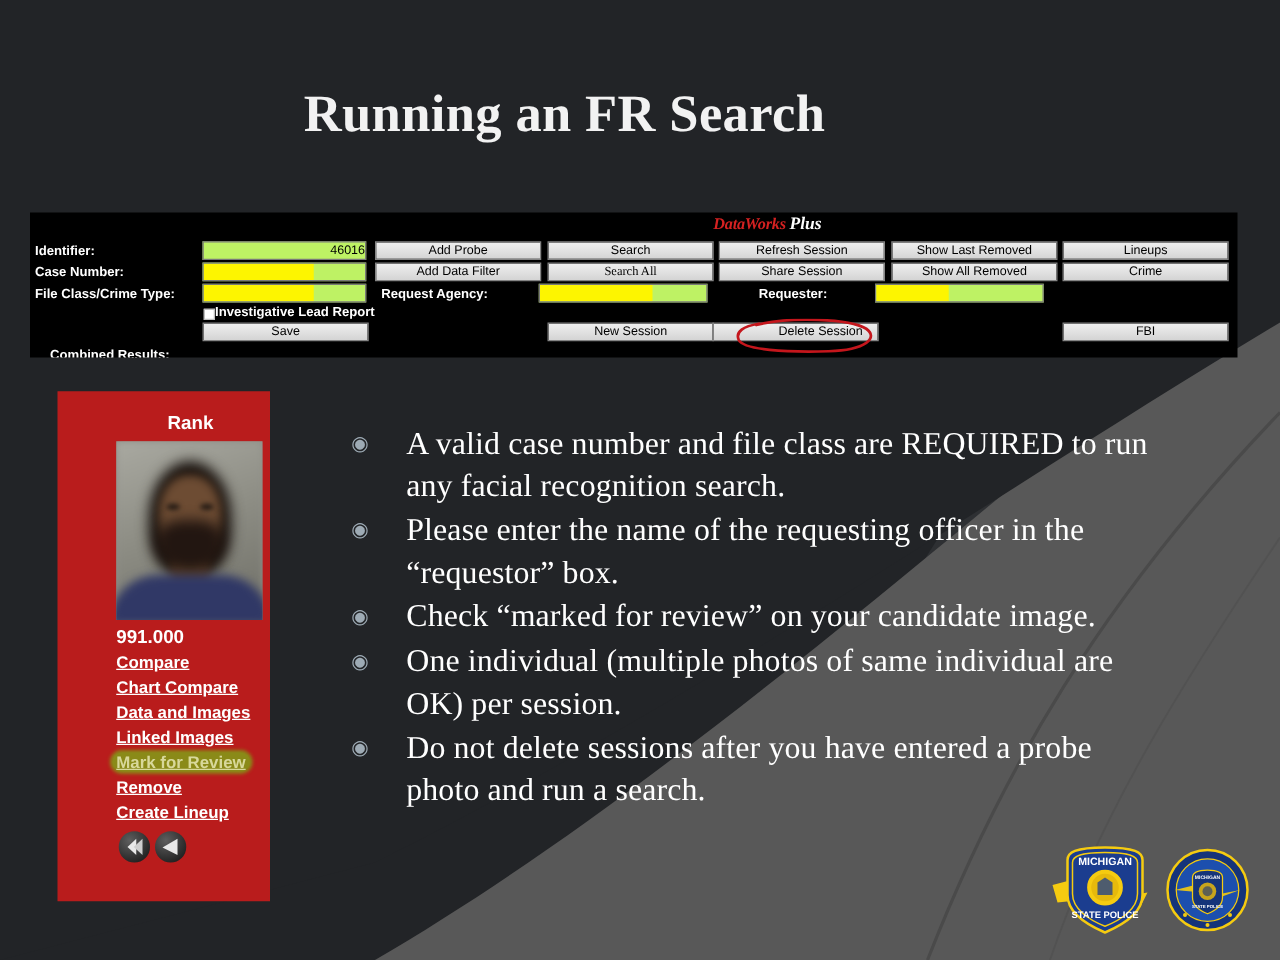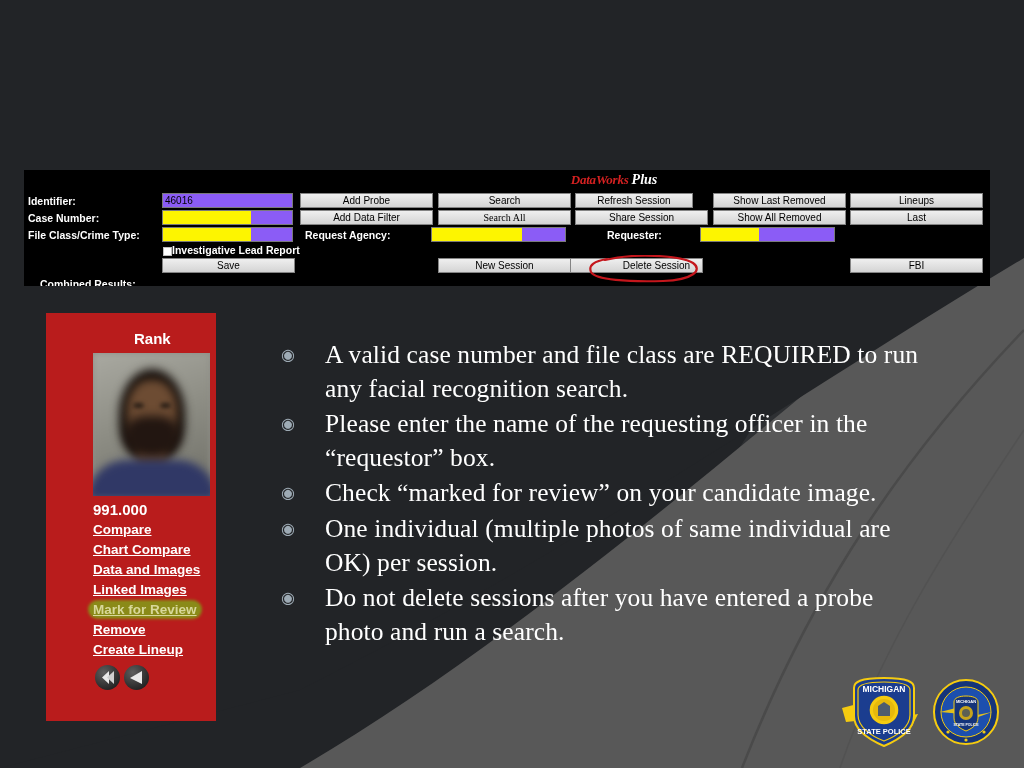--- a/index.html
+++ b/index.html
@@ -72,31 +72,32 @@
   .fld-label {
     position: absolute;
     color: #ffffff;
     font-size: 10.5px;
     font-weight: bold;
     font-family: "Liberation Sans", sans-serif;
     white-space: nowrap;
   }
   .txtbox {
     position: absolute;
-    background: #8b5cf6;
+    background: #bef264;
     border: 1px solid #7a7a7a;
     box-sizing: border-box;
     height: 15px;
     font-size: 10px;
     color: #000;
     font-family: "Liberation Sans", sans-serif;
     line-height: 13px;
     padding-left: 2px;
     overflow: hidden;
     white-space: nowrap;
+    text-align: right;
   }
   .txtbox .hl {
     position: absolute;
     left: 0; top: 0; bottom: 0;
     background: #fdf500;
   }
   .txtbox .txt { position: relative; }
 
   .btn {
     position: absolute;
@@ -304,20 +305,21 @@
     <path d="M 1024 0 L 1024 510 L 700 510 Z" fill="#2e3033"></path>
 
     <path d="M 1024 210 L 1024 768 L 300 768 C 520 640 760 430 1024 210 Z" fill="#585858"></path>
 
     <path d="M 0 0 L 1024 0 L 1024 258 C 820 380 560 560 300 690 L 0 768 Z" fill="#222427"></path>
 
     <path d="M 1024 330 C 880 480 800 620 742 768" stroke="#4a4a4a" stroke-width="2.5" fill="none"></path>
     <path d="M 1024 430 C 950 540 880 650 840 768" stroke="#4f4f4f" stroke-width="1.5" fill="none" opacity="0.6"></path>
   </svg>
 
+  <div id="slide-title">Running an FR Search</div>
 
   <div id="app-panel">
 
     <div id="dw-logo">
       <span class="dw-main">DataWorks</span><span class="dw-plus">Plus</span>
     </div>
 
     <div class="fld-label" style="left:4px; top:25px;">Identifier:</div>
     <div class="fld-label" style="left:4px; top:42px;">Case Number:</div>
     <div class="fld-label" style="left:4px; top:59px;">File Class/Crime Type:</div>
@@ -348,29 +350,29 @@
     <div id="chk-ilr-label" style="left:148px; top:74px;">Investigative Lead Report</div>
 
     <div class="btn" style="left:276px; top:23px; width:133px;">Add Probe</div>
     <div class="btn" style="left:276px; top:40px; width:133px;">Add Data Filter</div>
     <div class="btn" style="left:138px; top:88px; width:133px;">Save</div>
 
     <div class="btn" style="left:414px; top:23px; width:133px;">Search</div>
     <div class="btn" style="left:414px; top:40px; width:133px;font-family:Liberation Serif, serif;">Search All</div>
     <div class="btn" style="left:414px; top:88px; width:133px;">New Session</div>
 
-    <div class="btn" style="left:551px; top:23px; width:118px;">Refresh Session</div>
+    <div class="btn" style="left:551px; top:23px; width:133px;">Refresh Session</div>
     <div class="btn" style="left:551px; top:40px; width:133px;">Share Session</div>
     <div class="btn" style="left:546px; top:88px; width:133px;padding-left:40px;">Delete Session</div>
 
     <div class="btn" style="left:689px; top:23px; width:133px;">Show Last Removed</div>
     <div class="btn" style="left:689px; top:40px; width:133px;">Show All Removed</div>
 
     <div class="btn" style="left:826px; top:23px; width:133px;">Lineups</div>
-    <div class="btn" style="left:826px; top:40px; width:133px;">Last</div>
+    <div class="btn" style="left:826px; top:40px; width:133px;">Crime</div>
     <div class="btn" style="left:826px; top:88px; width:133px;">FBI</div>
 
     <div id="combined-results" style="left:4px; top:108px;">Combined Results:</div>
   </div>
 
   <svg id="delete-annotation" viewBox="0 0 118 28">
     <path d="M 20 5 C 48 -2 95 0 108 8 C 118 15 108 25 78 26 C 44 27 10 25 6 17 C 3 10 10 6 22 4" fill="none" stroke="#c4161c" stroke-width="2.2" stroke-linecap="round"></path>
   </svg>
 
   <div id="cand-panel">

